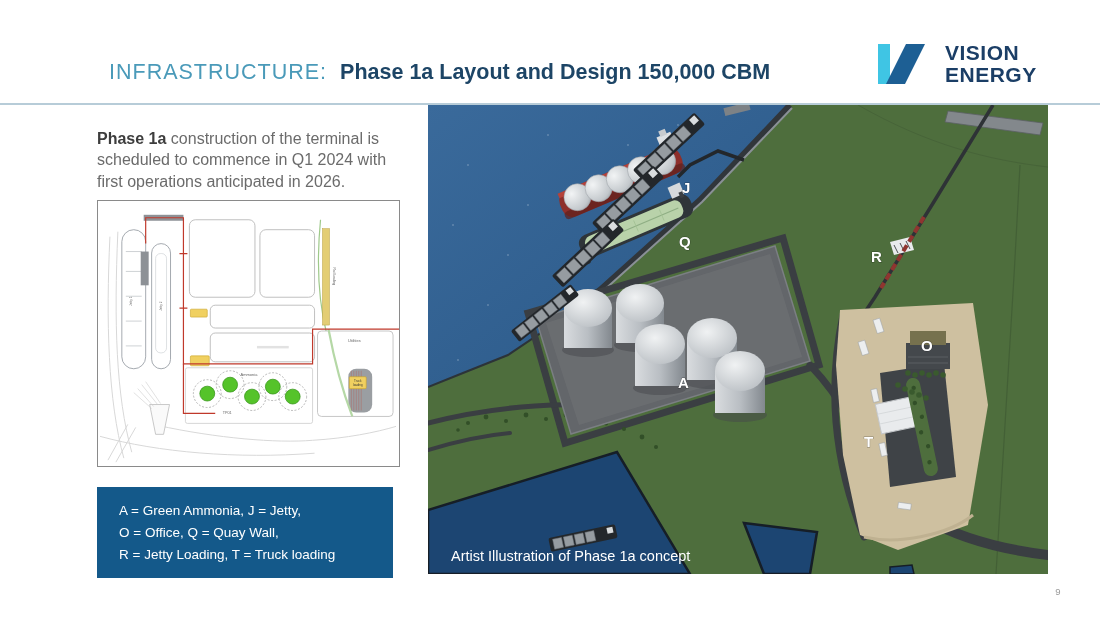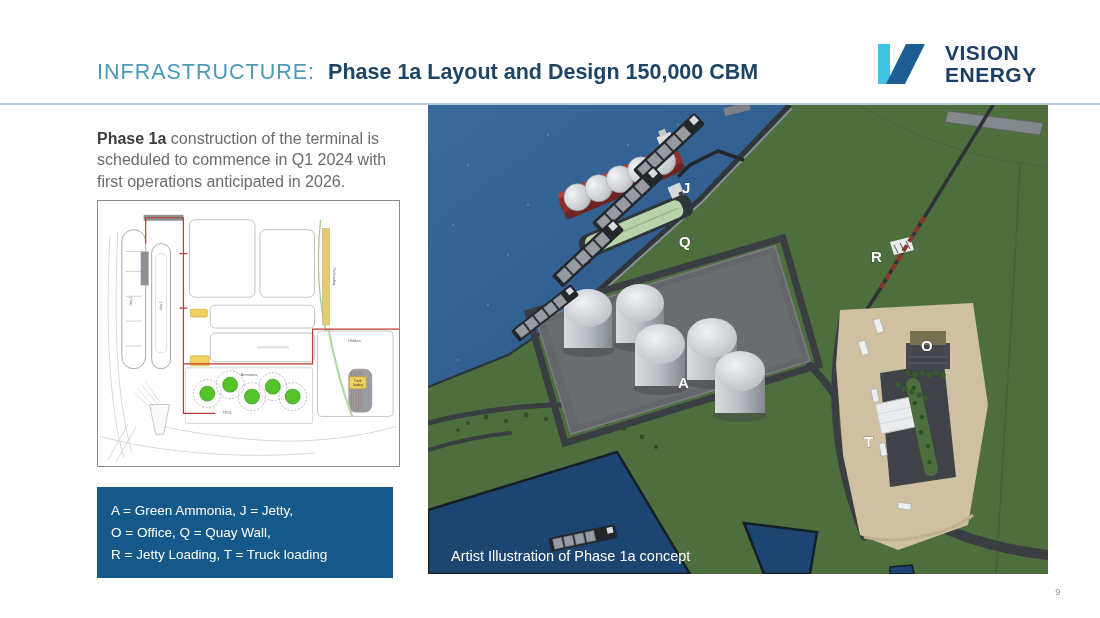--- a/index.html
+++ b/index.html
@@ -1,34 +1,34 @@
 <!DOCTYPE html>
 <html><head>
 <meta charset="utf-8">
 <style>
   html,body{margin:0;padding:0;background:#e8e8e8;}
   .slide{position:relative;width:1100px;height:618px;background:#ffffff;
          font-family:"Liberation Sans",sans-serif;overflow:hidden;margin:0 auto;}
   
   .title{position:absolute;left:97px;top:60px;white-space:nowrap;font-size:21.5px;}
-  .title .pre{color:#4a9ab9;letter-spacing:1px;font-weight:400;}
+  .title .pre{color:#4a9ab9;letter-spacing:1px;font-weight:400;margin-left:12px;}
   .title .main{color:#1d4566;font-weight:600;margin-left:13px;}
   .rule{position:absolute;left:0;top:103px;width:1100px;height:2px;background:#b7ccd8;}
   .logo{position:absolute;left:878px;top:42px;display:flex;align-items:flex-end;}
   .logo svg{display:block;}
   .logo-text{margin-left:10px;font-weight:700;color:#1b3e66;font-size:21px;line-height:21.5px;letter-spacing:.5px;}
   
   .intro{position:absolute;left:97px;top:128px;width:312px;font-size:16px;line-height:1.34;color:#6b6b6b;}
   .intro .lead{color:#3d3d3d;font-weight:700;}
   
   .siteplan{position:absolute;left:97px;top:200px;width:303px;height:267px;background:#fff;border:1px solid #8a8a8a;box-sizing:border-box;}
   .siteplan svg{display:block;width:100%;height:100%;}
   
   .legend{position:absolute;left:97px;top:487px;width:296px;height:91px;background:#14598a;color:#fff;
-          font-size:13.5px;line-height:22px;padding:13px 0 0 14px;box-sizing:border-box;}
+          font-size:13.5px;line-height:22px;padding:13px 0 0 22px;box-sizing:border-box;}
   
   .illus{position:absolute;left:428px;top:105px;width:620px;height:469px;}
   .illus svg{display:block;width:100%;height:100%;}
   .pagenum{position:absolute;left:1048px;top:586px;font-size:9.5px;color:#9a9a9a;width:20px;text-align:center;}
   text{font-family:"Liberation Sans",sans-serif;}
   .map-label{font-weight:700;font-size:15px;fill:#ffffff;paint-order:stroke;stroke:rgba(0,0,0,.35);stroke-width:.9px;}
   .caption{font-size:14.5px;fill:#ffffff;}
   .tiny{fill:#666;}
 </style>
 </head>

